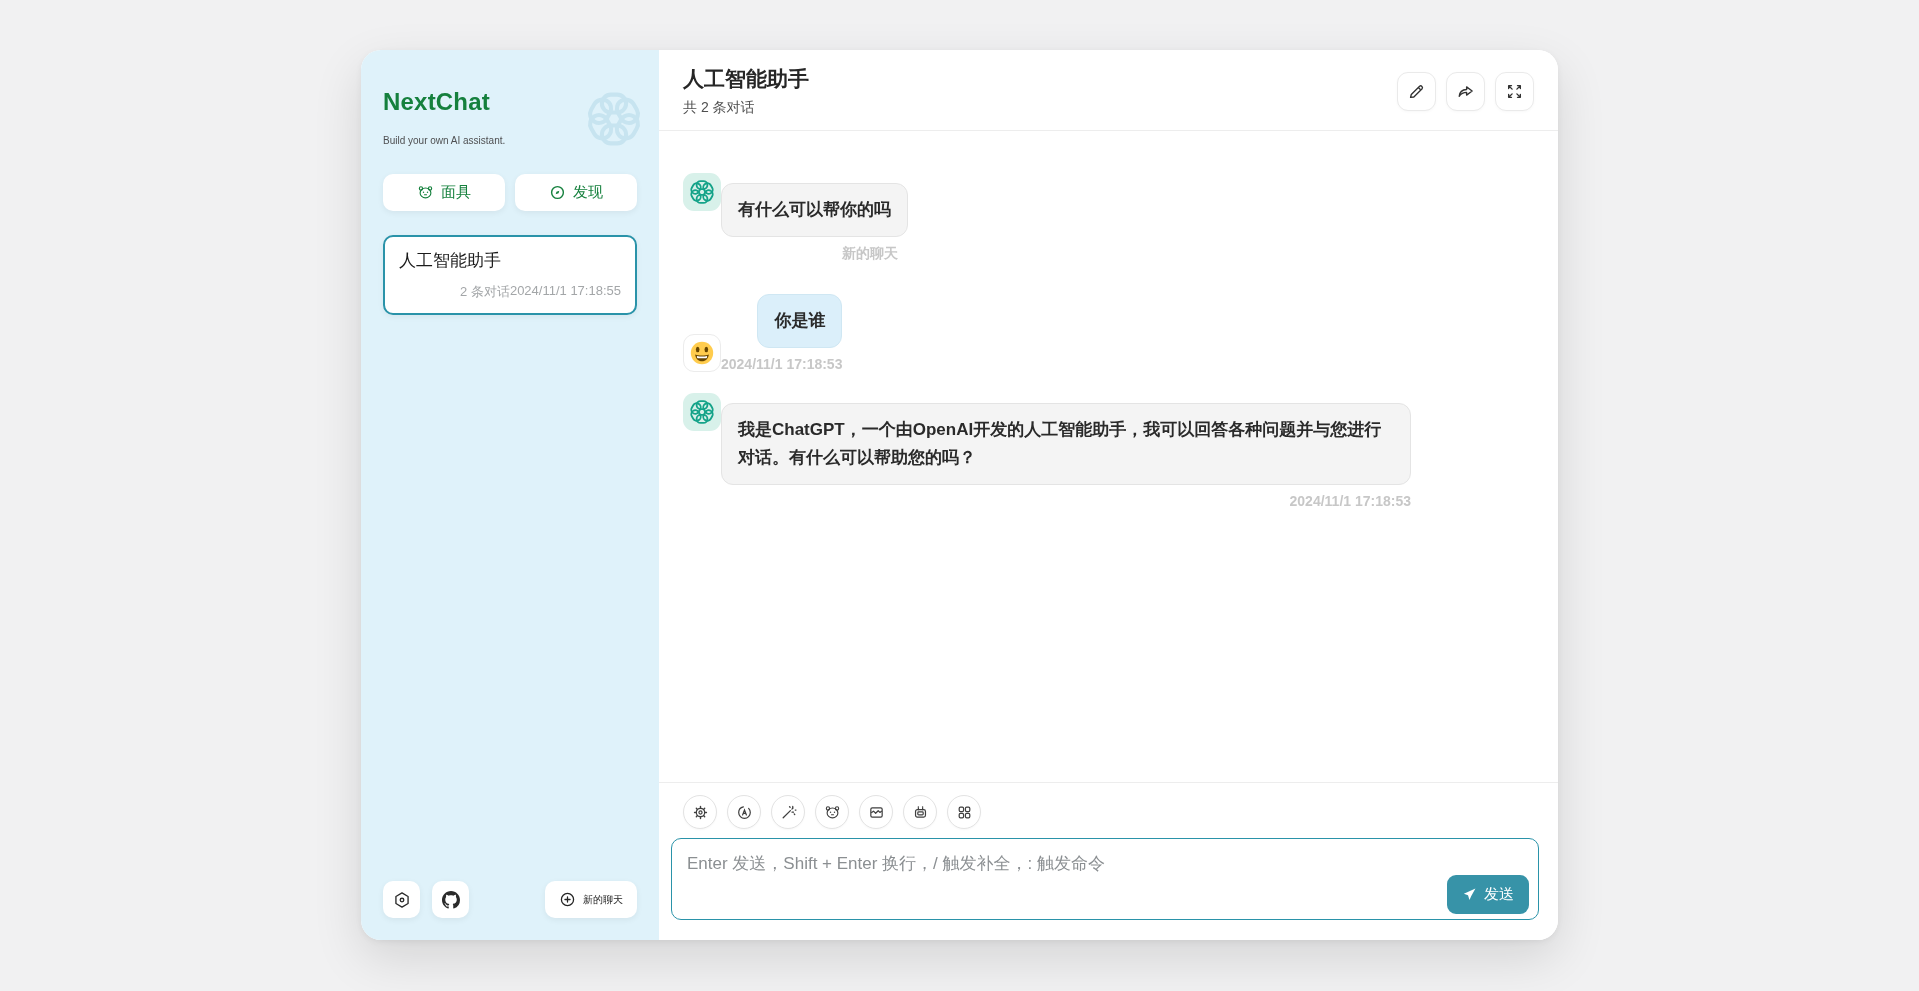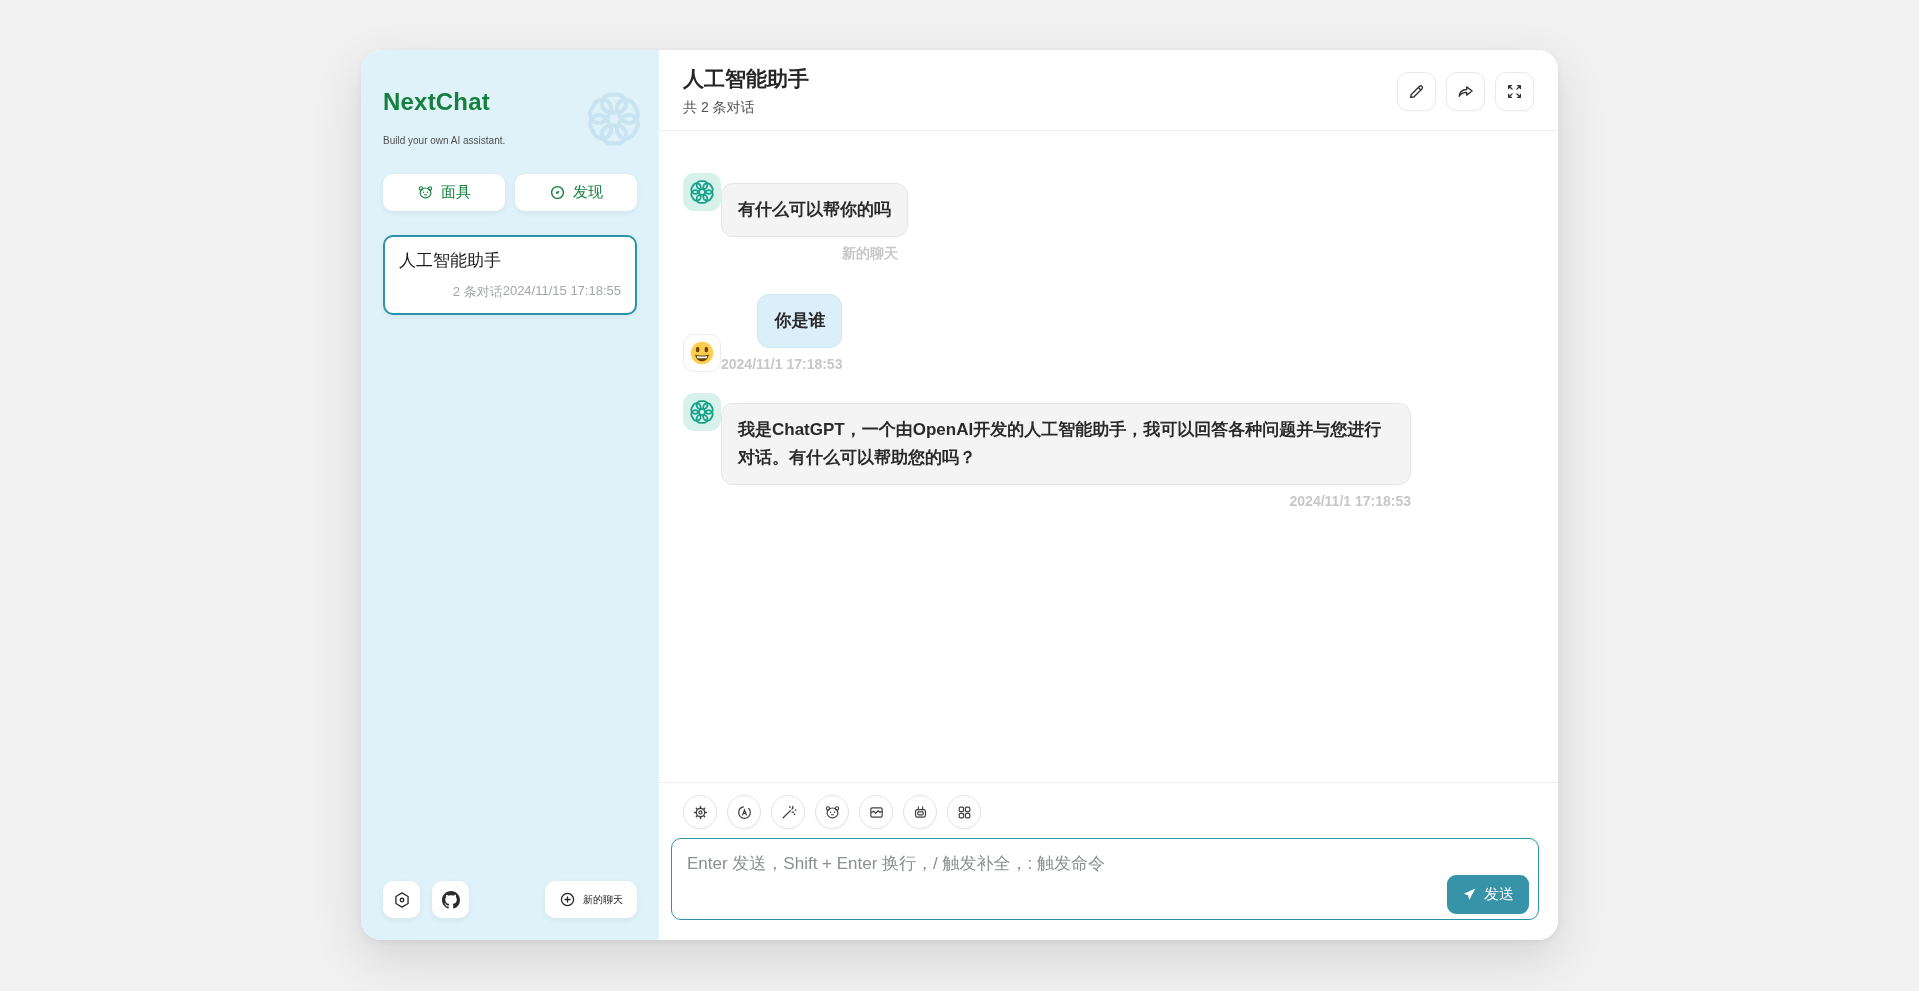--- a/index.html
+++ b/index.html
@@ -185,21 +185,21 @@
         </svg>
         <span>发现</span>
       </button>
     </div>
 
     <div class="chat-list">
       <div class="chat-item">
         <div class="chat-item-title">人工智能助手</div>
         <div class="chat-item-info">
           <span>2 条对话</span>
-          <span>2024/11/15 17:18:55</span>
+          <span>2024/11/1 17:18:55</span>
         </div>
       </div>
     </div>
 
     <div class="sidebar-footer">
       <button class="foot-sq-btn">
         <svg viewBox="0 0 24 24" fill="none" stroke="currentColor" stroke-width="1.8" stroke-linejoin="round">
           <path d="M12 2.6l8.1 4.7v9.4L12 21.4 3.9 16.7V7.3z"></path>
           <circle cx="12" cy="12" r="2.4"></circle>
         </svg>

